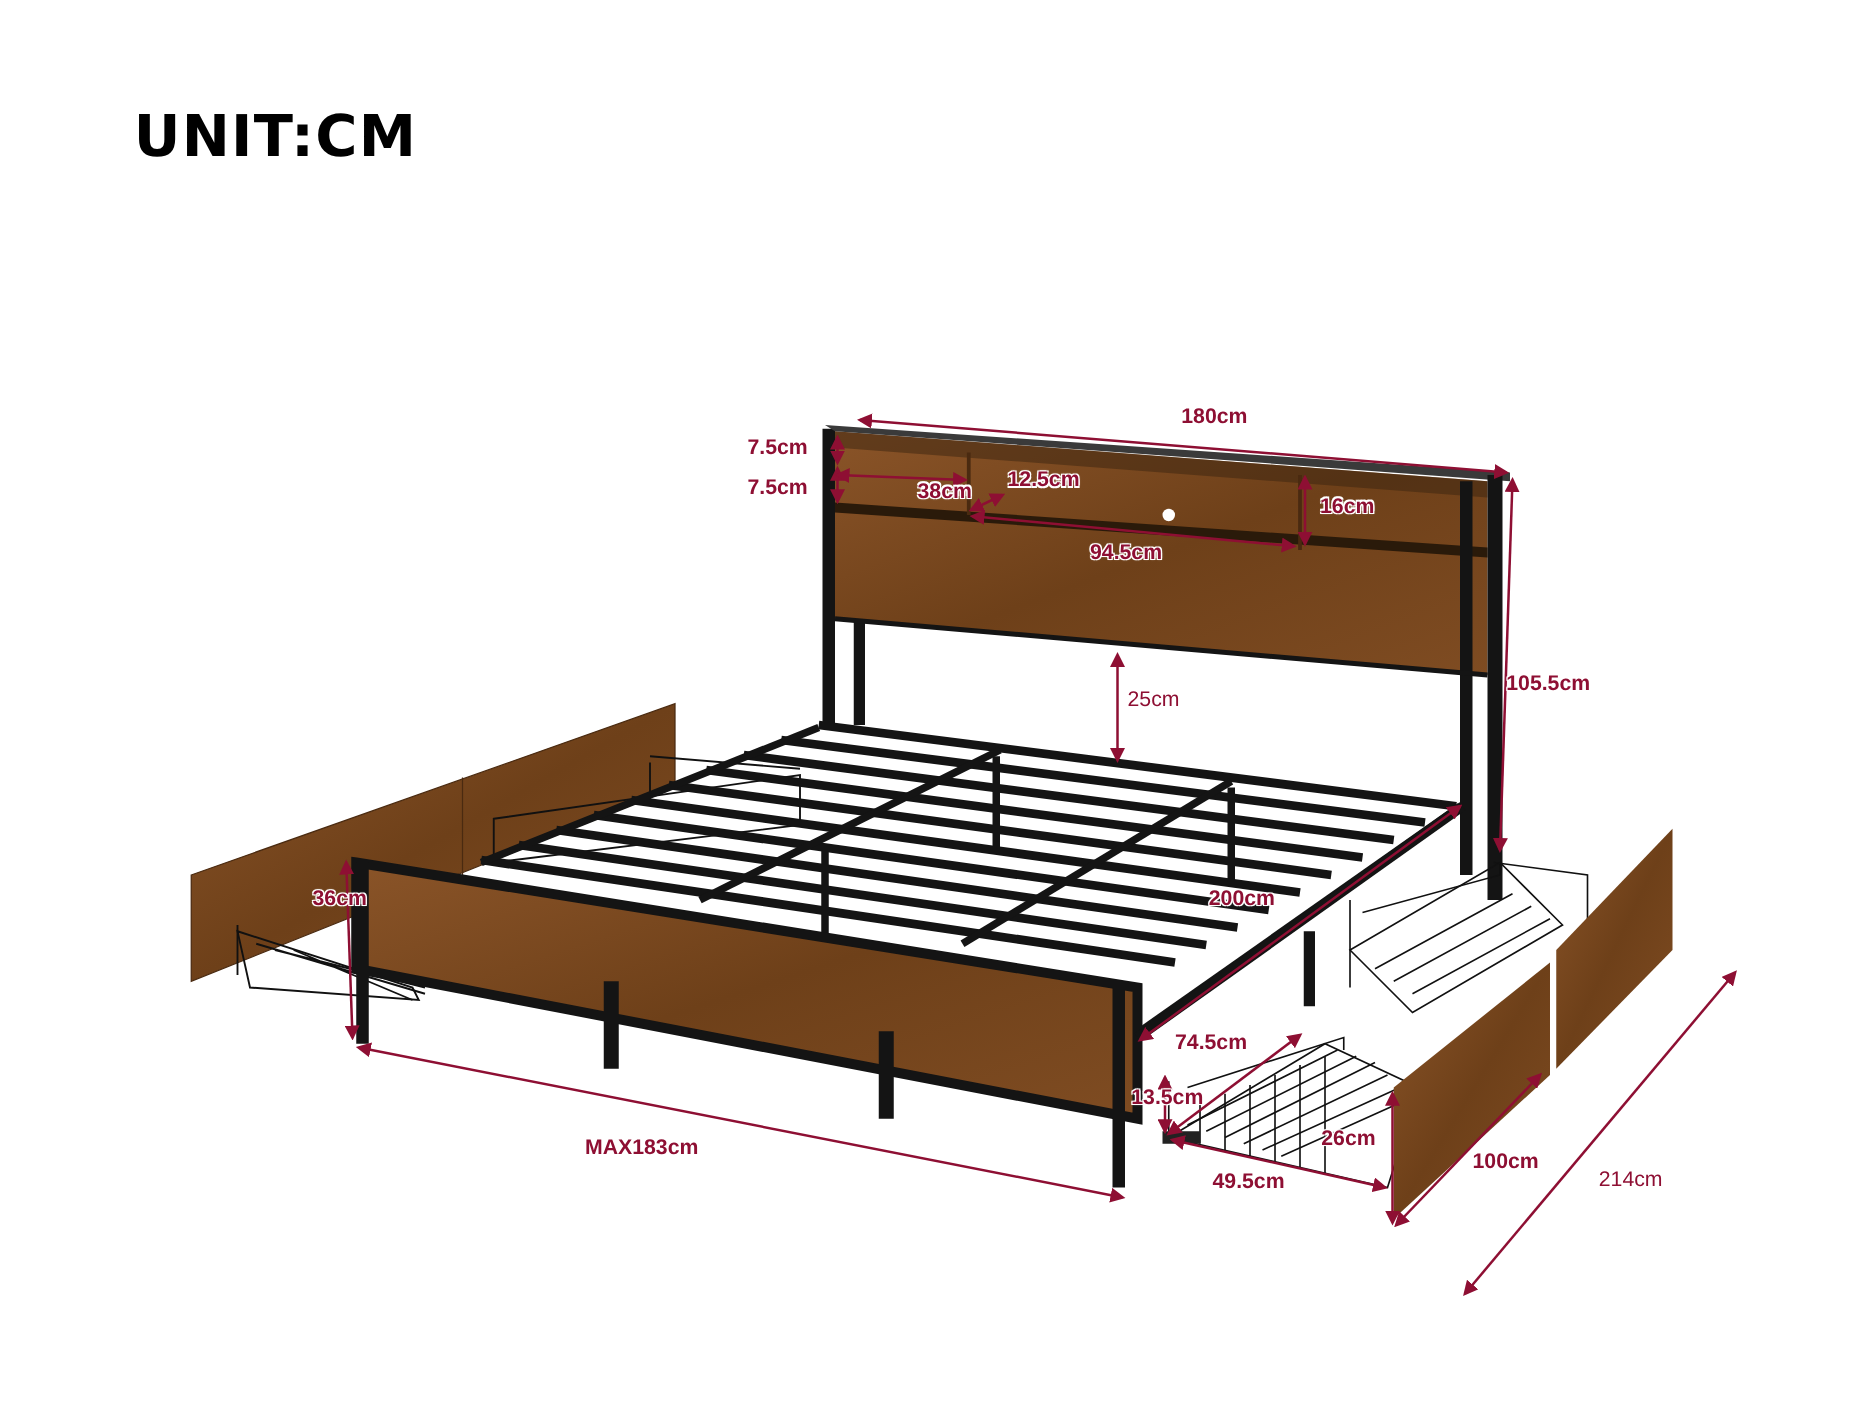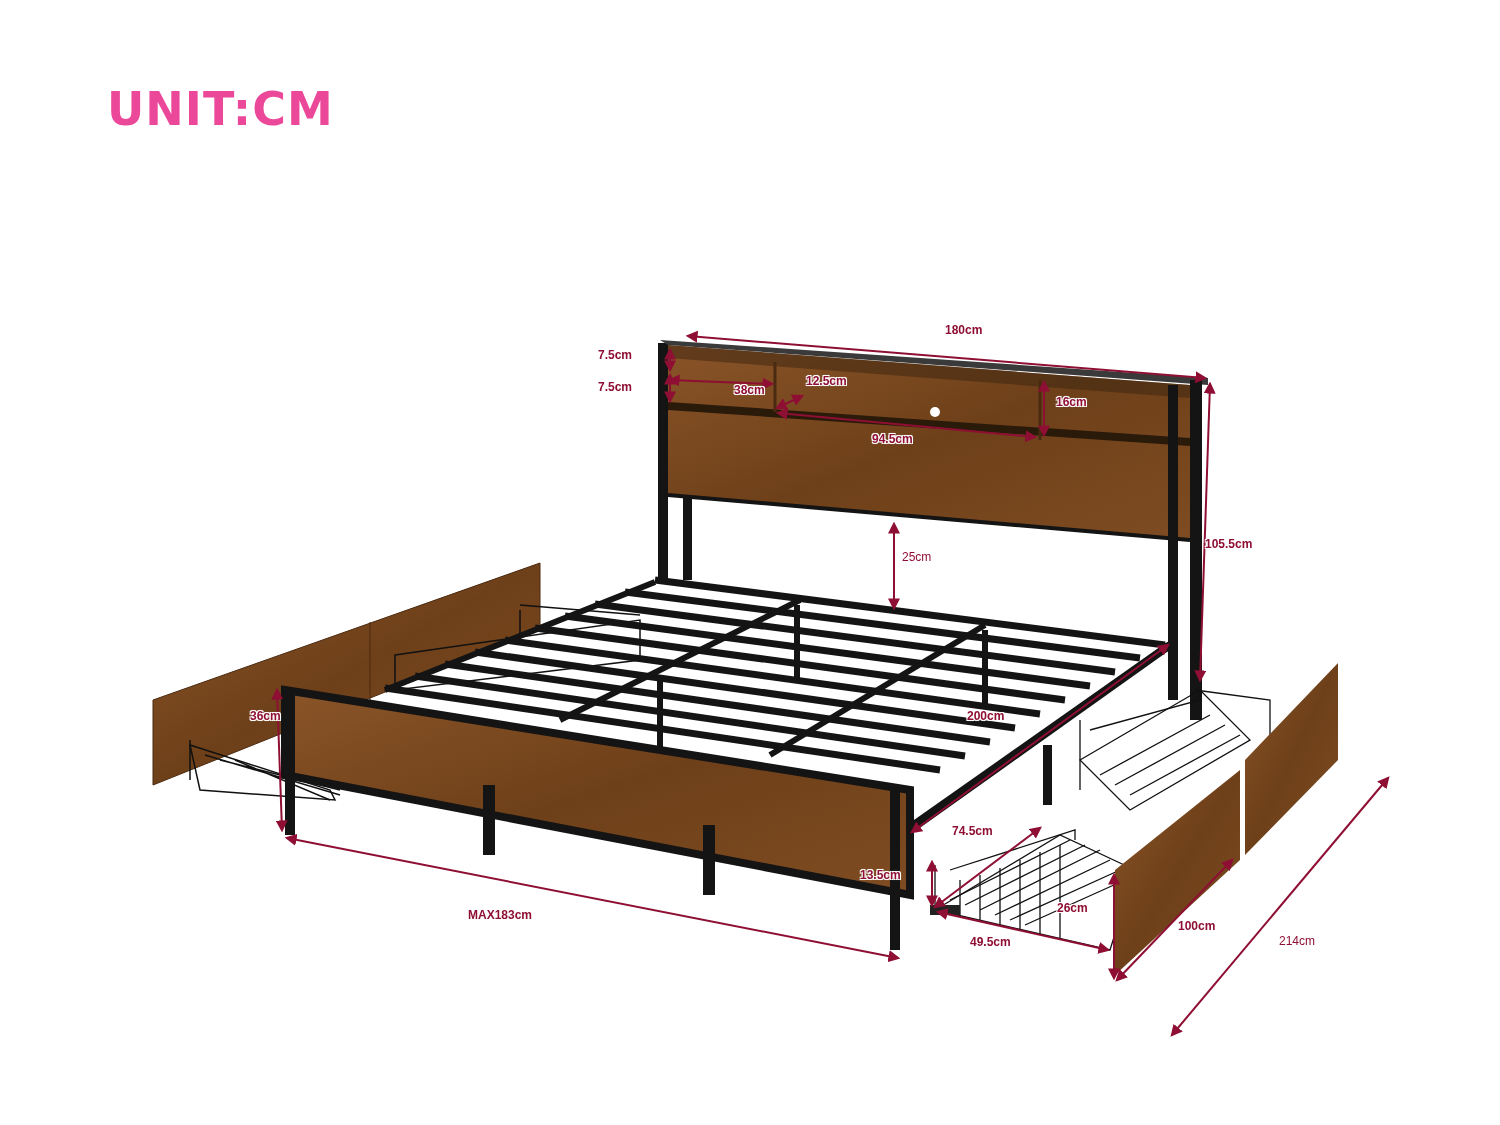--- a/index.html
+++ b/index.html
@@ -1,19 +1,19 @@
 <!DOCTYPE html>
 <html><head>
 <meta charset="utf-8">
 <style>
   html, body { margin: 0; padding: 0; background: #ffffff; }
   body { width: 1500px; height: 1125px; position: relative; overflow: hidden; font-family: "DejaVu Sans", sans-serif; }
-  .unit-title { position: absolute; left: 107px; top: 82px; font-size: 46px; font-weight: bold; color: #ec4899; letter-spacing: 1px; font-family: "DejaVu Sans", sans-serif; }
+  .unit-title { position: absolute; left: 107px; top: 82px; font-size: 46px; font-weight: bold; color: #000000; letter-spacing: 1px; font-family: "DejaVu Sans", sans-serif; }
   svg { position: absolute; left: 0; top: 0; }
-  .lbl { position: absolute; color: #8e0f33; font-size: 12px; font-family: "Liberation Sans", sans-serif; white-space: nowrap; }
+  .lbl { position: absolute; color: #8e0f33; font-size: 17px; font-family: "Liberation Sans", sans-serif; white-space: nowrap; }
   .lbl.b { font-weight: bold; text-shadow: -1px -1px 0 #fff, 1px -1px 0 #fff, -1px 1px 0 #fff, 1px 1px 0 #fff, 0 0 2px #fff; }
   .lbl.n { font-weight: normal; }
 </style>
 </head>
 <body>
 
 <div class="unit-title">UNIT:CM</div>
 
 <svg width="1500" height="1125" viewBox="0 0 1500 1125">
   <defs>
@@ -128,18 +128,18 @@
 <div class="lbl b" style="left:598px; top:380px;">7.5cm</div>
 <div class="lbl b" style="left:686px; top:383px;margin-left:48px;">38cm</div>
 <div class="lbl b" style="left:806px; top:374px;">12.5cm</div>
 <div class="lbl b" style="left:872px; top:432px;">94.5cm</div>
 <div class="lbl b" style="left:1056px; top:395px;">16cm</div>
 <div class="lbl b" style="left:1205px; top:537px;">105.5cm</div>
 <div class="lbl n" style="left:902px; top:550px;">25cm</div>
 <div class="lbl b" style="left:967px; top:709px;">200cm</div>
 <div class="lbl b" style="left:218px; top:709px;padding-left:32px;">36cm</div>
 <div class="lbl b" style="left:468px; top:908px;">MAX183cm</div>
-<div class="lbl b" style="left:940px; top:824px;margin-left:12px;">74.5cm</div>
-<div class="lbl b" style="left:860px; top:868px;">13.5cm</div>
+<div class="lbl b" style="left:940px; top:824px;">74.5cm</div>
+<div class="lbl b" style="left:905px; top:868px;">13.5cm</div>
 <div class="lbl b" style="left:1057px; top:901px;text-align:right;">26cm</div>
 <div class="lbl b" style="left:970px; top:935px;">49.5cm</div>
 <div class="lbl b" style="left:1178px; top:919px;text-align:right;">100cm</div>
 <div class="lbl n" style="left:1279px; top:934px;">214cm</div>
 
 </body></html>

